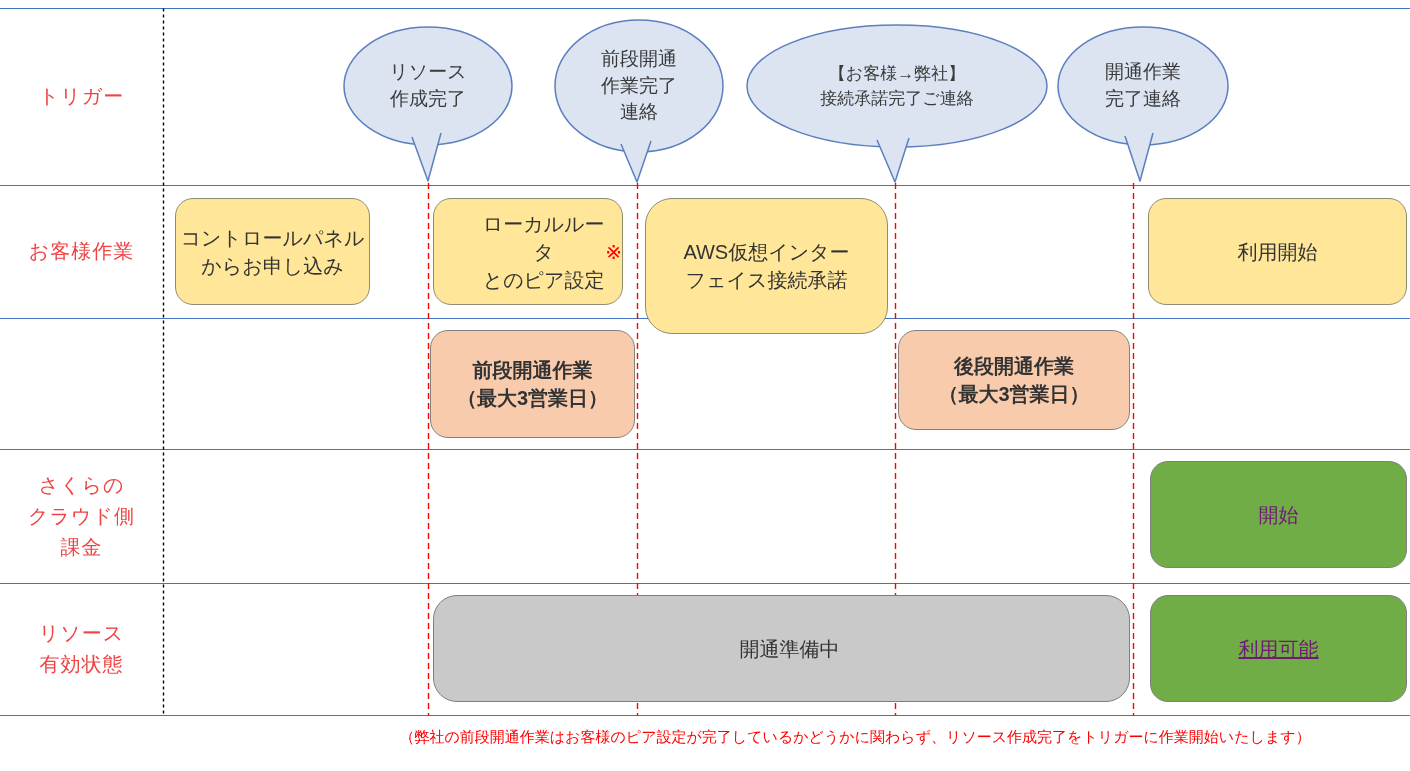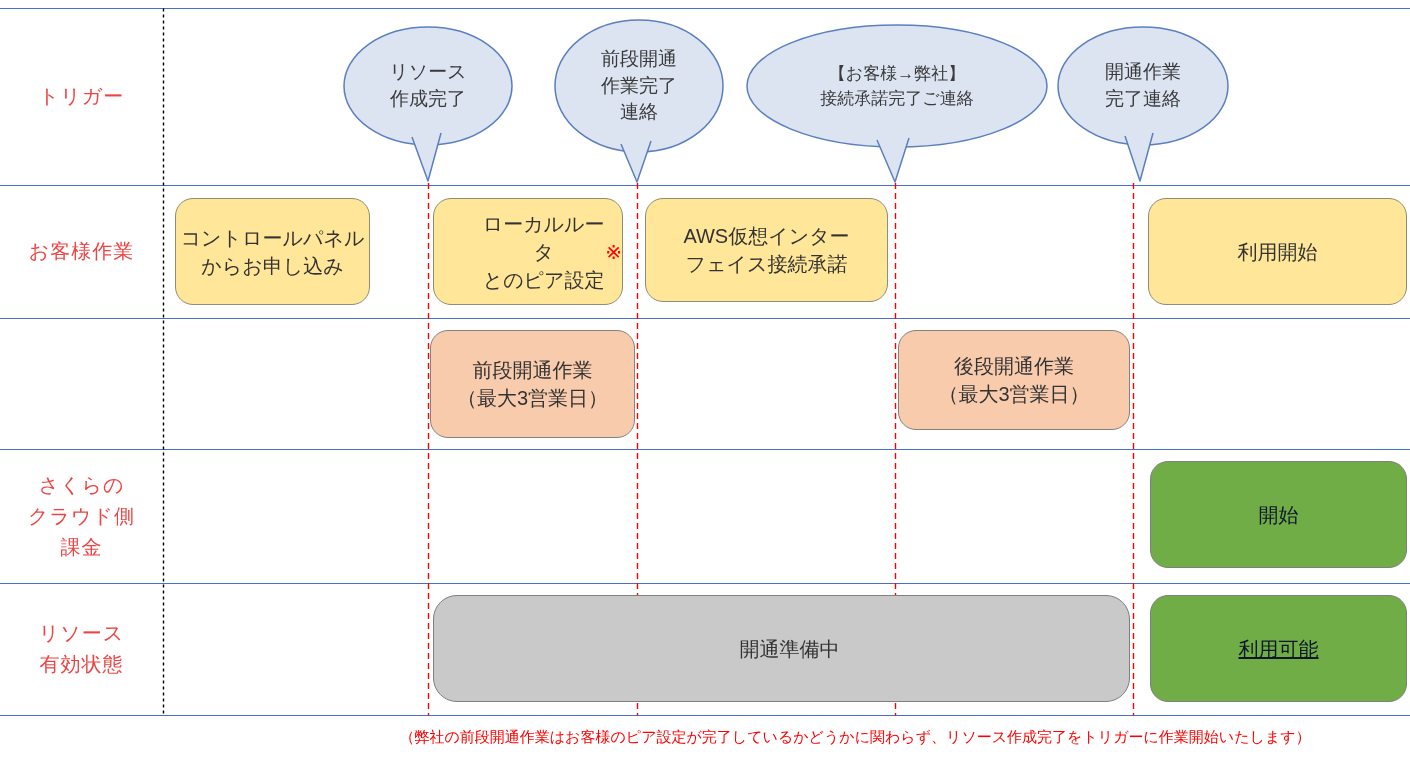--- a/index.html
+++ b/index.html
@@ -16,22 +16,22 @@
     position:absolute;display:flex;align-items:center;justify-content:center;
     text-align:center;white-space:pre-line;font-size:19px;line-height:1.4;color:#3a3a3a;
   }
   .bubble-text.small{font-size:17px;line-height:1.5;}
   .box{
     position:absolute;display:flex;align-items:center;justify-content:center;
     text-align:center;white-space:pre-line;font-size:20px;line-height:1.4;color:#333333;
     border-radius:18px;border:1.4px solid #85857c;box-sizing:border-box;
   }
   .box-yellow{background:#ffe699;border-color:#8f8d72;}
-  .box-orange{background:#f8cbad;border-color:#84827e;}
-  .box-green{background:#70ad47;border-color:#7f7f7f;color:#0f172a;}
+  .box-orange{background:#f8cbad;border-color:#84827e;font-weight:bold;}
+  .box-green{background:#70ad47;border-color:#7f7f7f;color:#701a75;}
   .box-gray{background:#c9c9c9;border-color:#7f7f7f;border-radius:24px;}
   .note-mark{color:#ff0000;}
   .footnote{
     position:absolute;top:727px;left:300px;right:0;text-align:center;
     color:#ff0000;font-size:15px;line-height:20px;
   }
 </style>
 </head>
 <body>
 
@@ -81,21 +81,21 @@
 連絡</div>
   <div class="bubble-text small" style="left:747px;top:25px;width:300px;height:122px;">【お客様→弊社】
 接続承諾完了ご連絡</div>
   <div class="bubble-text" style="left:1058px;top:27px;width:170px;height:118px;">開通作業
 完了連絡</div>
 
   <div class="box box-yellow" style="left:175px;top:198px;width:195px;height:107px;">コントロールパネル
 からお申し込み</div>
   <div class="box box-yellow" style="left:433px;top:198px;width:190px;height:107px;padding-left:48px;"><span>ローカルルータ
 とのピア設定</span><span class="note-mark">※</span></div>
-  <div class="box box-yellow" style="left:645px;top:198px;width:243px;height:104px;">AWS仮想インター
+  <div class="box box-yellow" style="left:645px;top:198px;width:243px;height:136px;border-radius:27px;">AWS仮想インター
 フェイス接続承諾</div>
   <div class="box box-yellow" style="left:1148px;top:198px;width:259px;height:107px;">利用開始</div>
 
   <div class="box box-orange" style="left:430px;top:330px;width:205px;height:108px;">前段開通作業
 （最大3営業日）</div>
   <div class="box box-orange" style="left:898px;top:330px;width:232px;height:100px;">後段開通作業
 （最大3営業日）</div>
 
   <div class="box box-green" style="left:1150px;top:461px;width:257px;height:107px;">開始</div>
 

